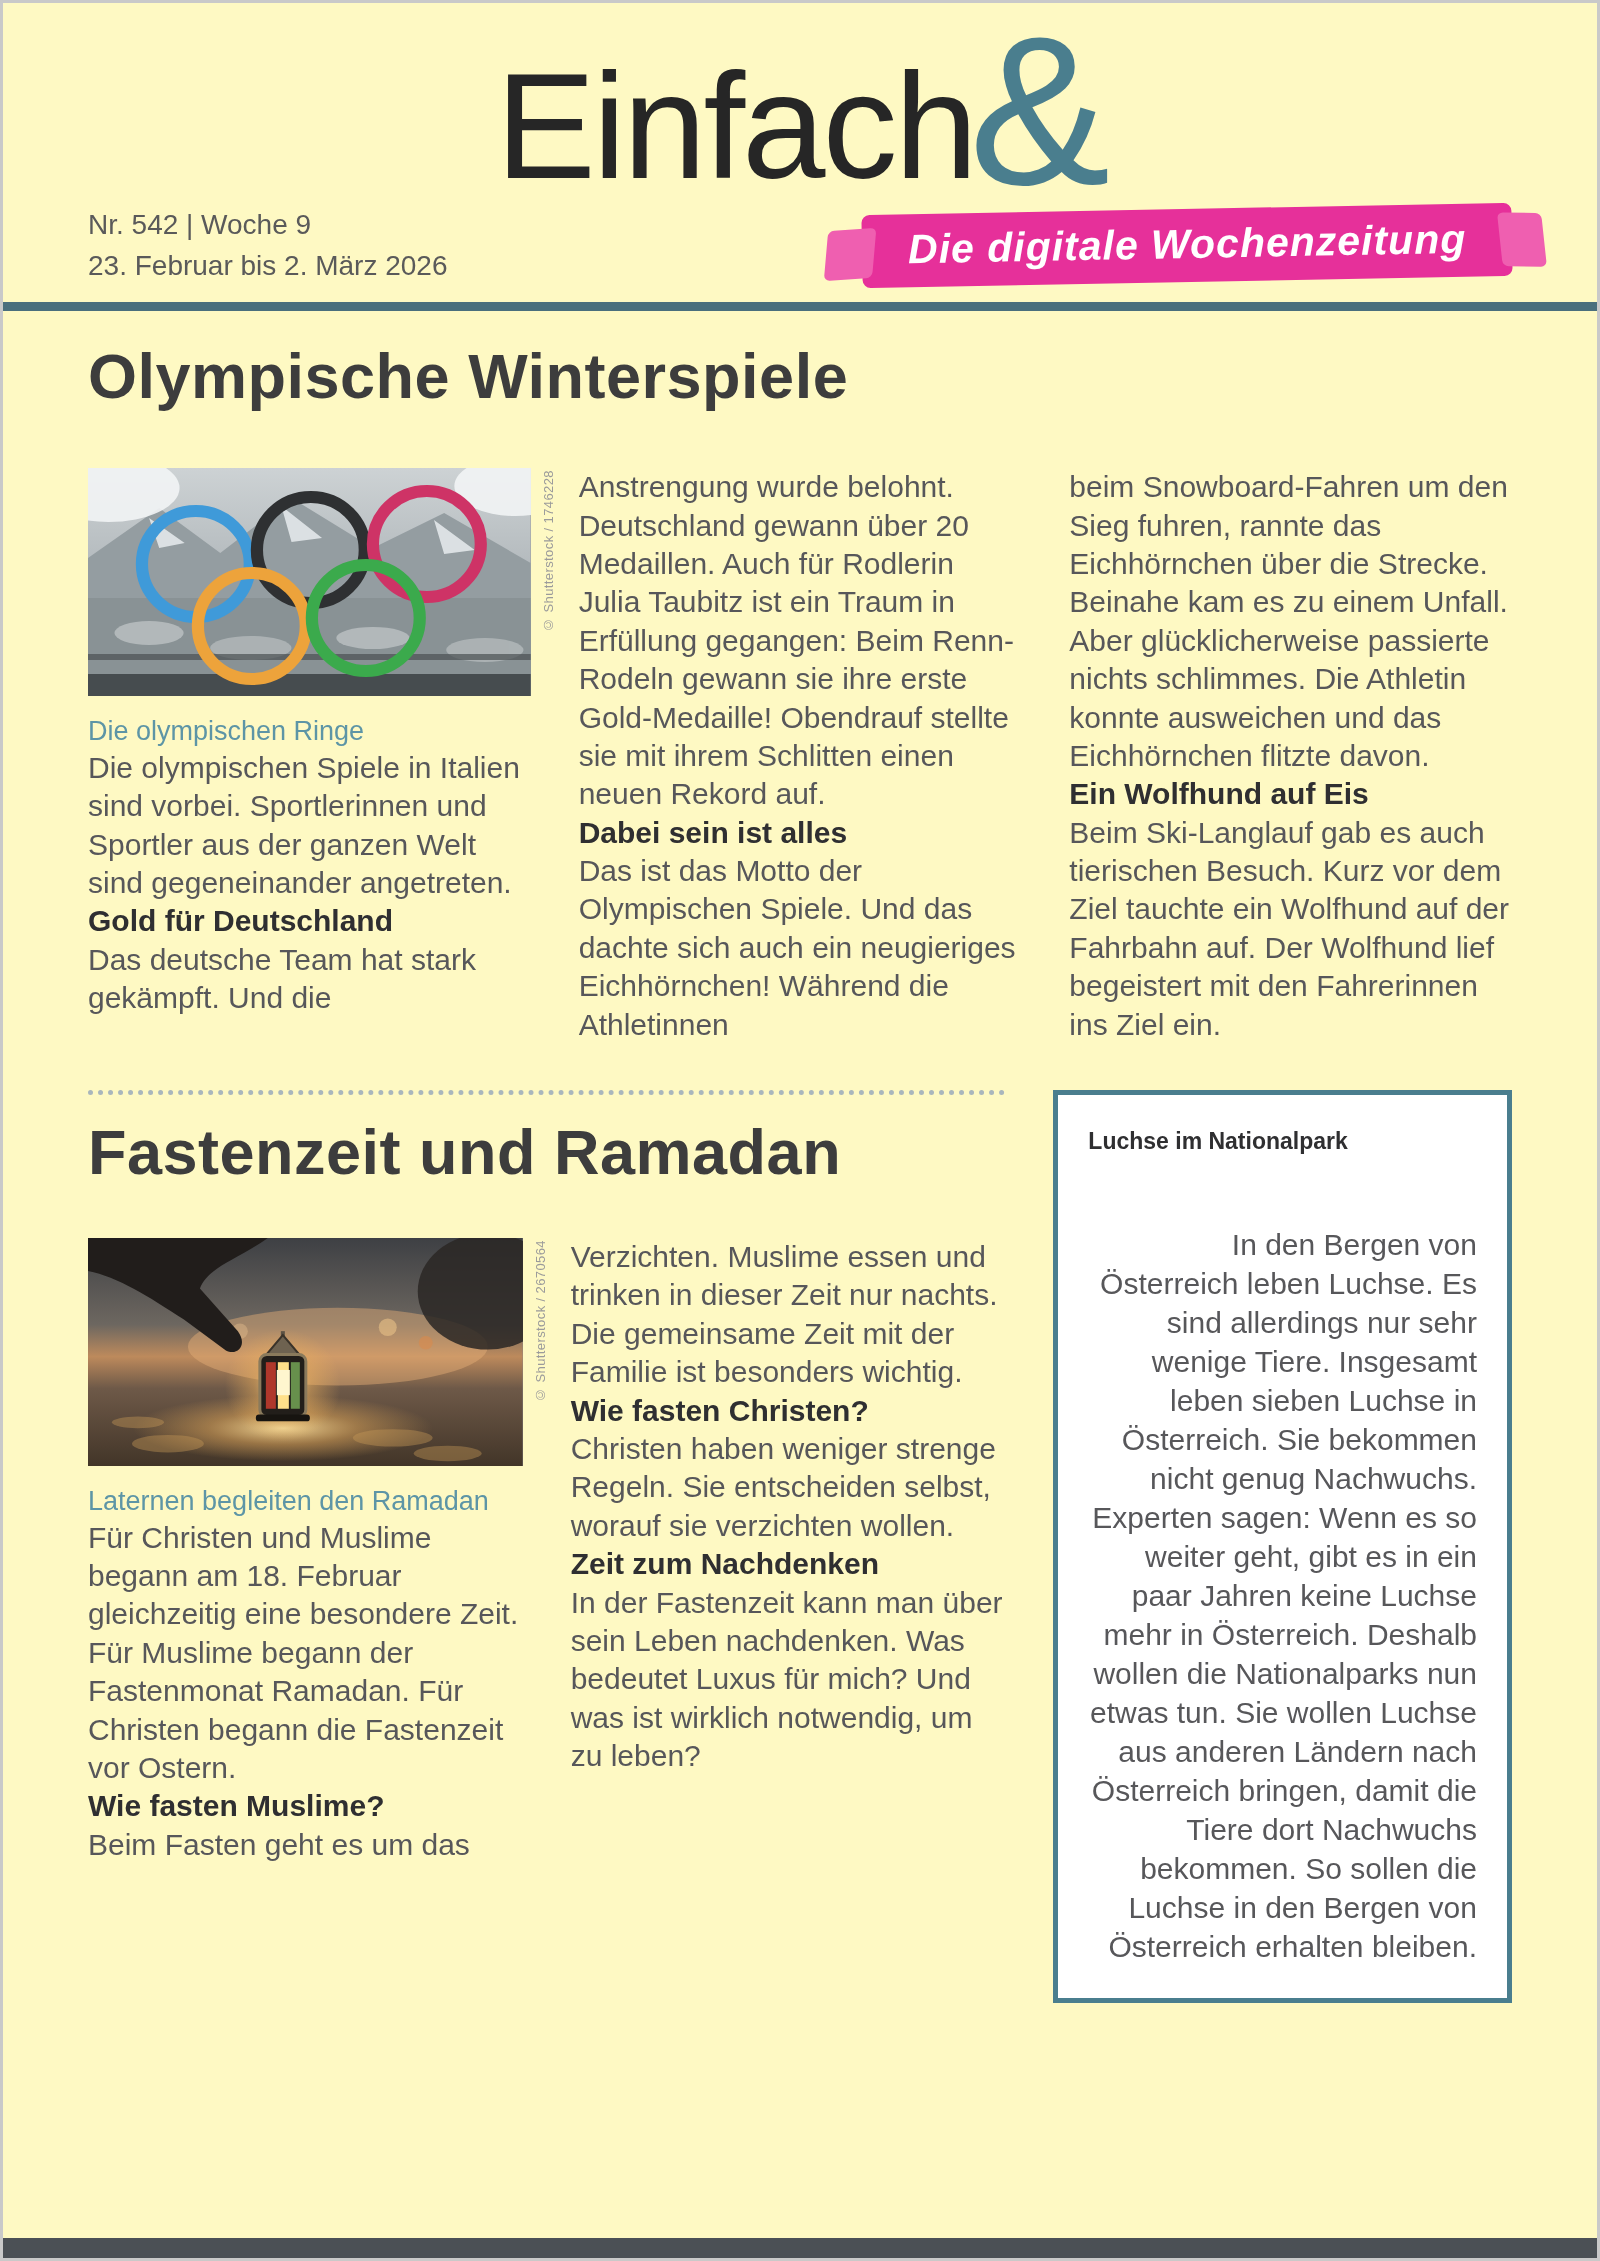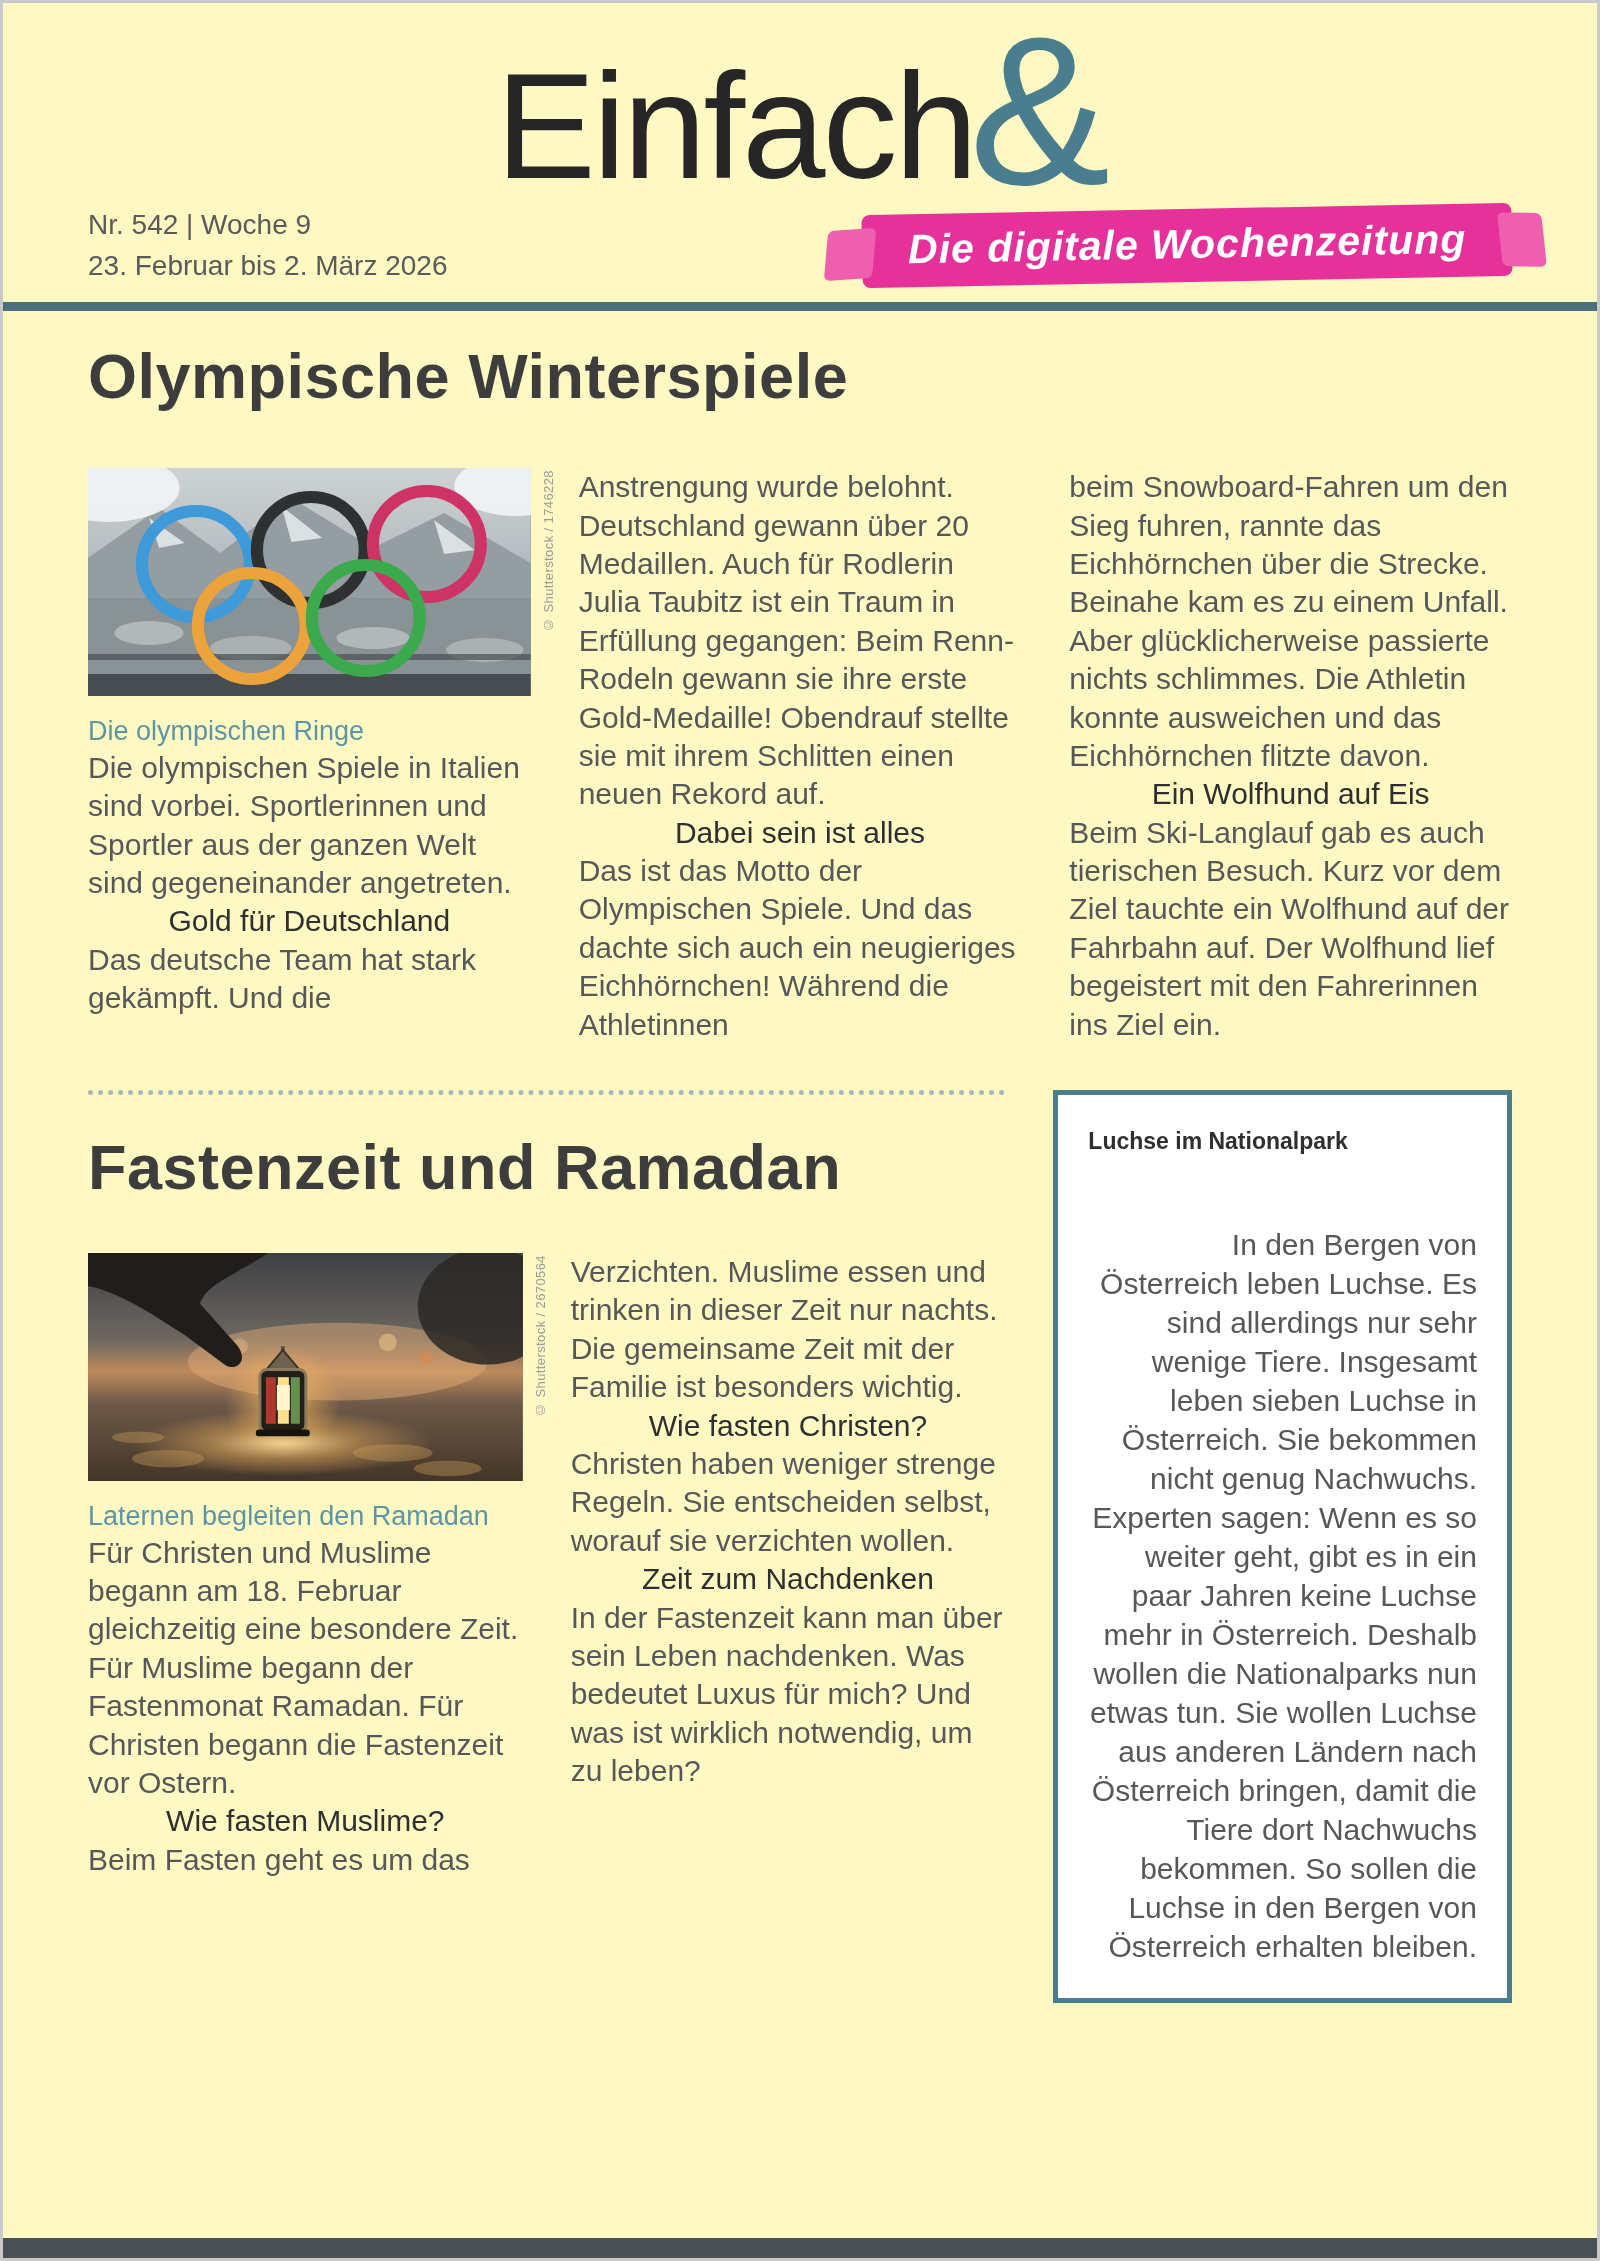--- a/index.html
+++ b/index.html
@@ -36,33 +36,33 @@
   .ribbon::after{content:"";position:absolute;right:-32px;top:10px;width:44px;height:54px;
     background:var(--pink_light);transform:skew(7deg) rotate(2deg);border-radius:6px;z-index:-1;}
   .header-rule{height:9px;background:var(--teal_rule);margin-top:16px;}
   
   .headline{padding:0 85px;margin-top:29px;font-size:63px;font-weight:600;color:#3d3d3d;letter-spacing:.5px;}
   .cols{
     padding:0 85px;margin-top:56px;display:grid;grid-template-columns:repeat(3,1fr);
     column-gap:48px;color:var(--body_text);font-size:30px;line-height:1.28;
   }
   .col p{margin:0;}
-  .h-mini{font-weight:normal;color:var(--ink);margin-top:42px;text-align:center;}
+  .h-mini{font-weight:bold;color:var(--ink);margin-top:42px;}
   .photo{position:relative;width:100%;height:228px;background:#888;}
   .photo svg{display:block;width:100%;height:100%;}
   .credit{
     position:absolute;top:2px;right:-27px;writing-mode:vertical-rl;transform:rotate(180deg);
     font-size:13px;color:#9b9b9b;letter-spacing:.4px;white-space:nowrap;
   }
   .caption{margin-top:18px;color:var(--caption_teal);font-size:27px;}
   .after-img{margin-top:40px;}
   
   .lower{padding:0 85px;margin-top:46px;display:grid;grid-template-columns:2fr 1fr;column-gap:48px;}
   .divider{border-top:5px dotted #a9b6bc;height:0;}
-  .headline2{margin-top:36px;font-size:63px;font-weight:600;color:#3d3d3d;letter-spacing:.5px;}
+  .headline2{margin-top:21px;font-size:63px;font-weight:600;color:#3d3d3d;letter-spacing:.5px;}
   .cols2{
     margin-top:50px;display:grid;grid-template-columns:repeat(2,1fr);column-gap:48px;
     color:var(--body_text);font-size:30px;line-height:1.28;
   }
   .sidebar-box{
     border:5px solid var(--teal);background:#fff;padding:32px 30px;align-self:start;
     color:var(--body_text);font-size:30px;line-height:1.3;min-height:866px;
   }
   .sidebar-title{font-weight:bold;color:var(--ink);font-size:23px;}
   .sidebar-body{margin-top:68px;text-align:right;}

